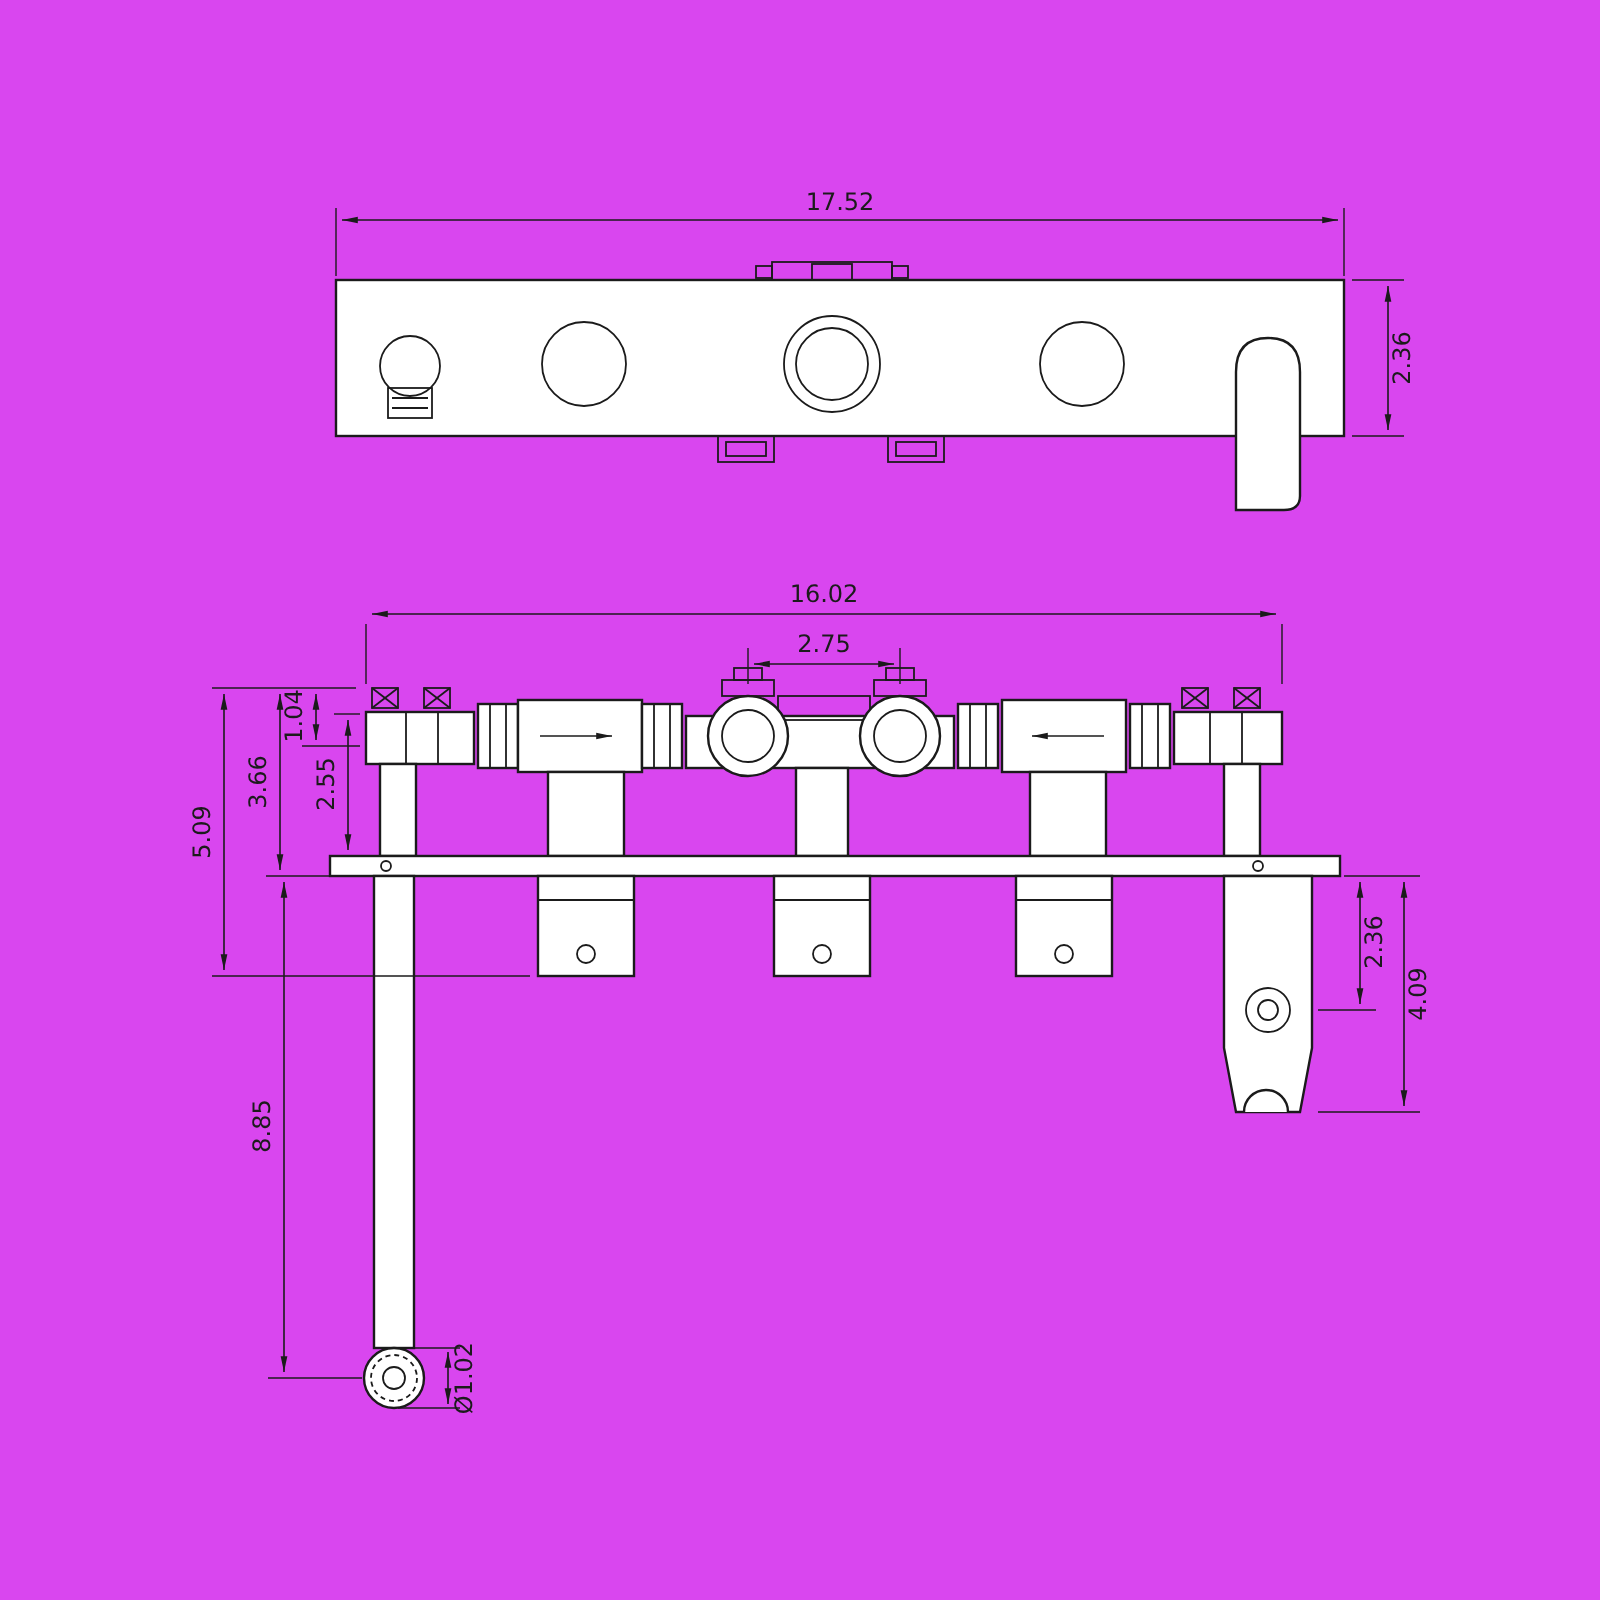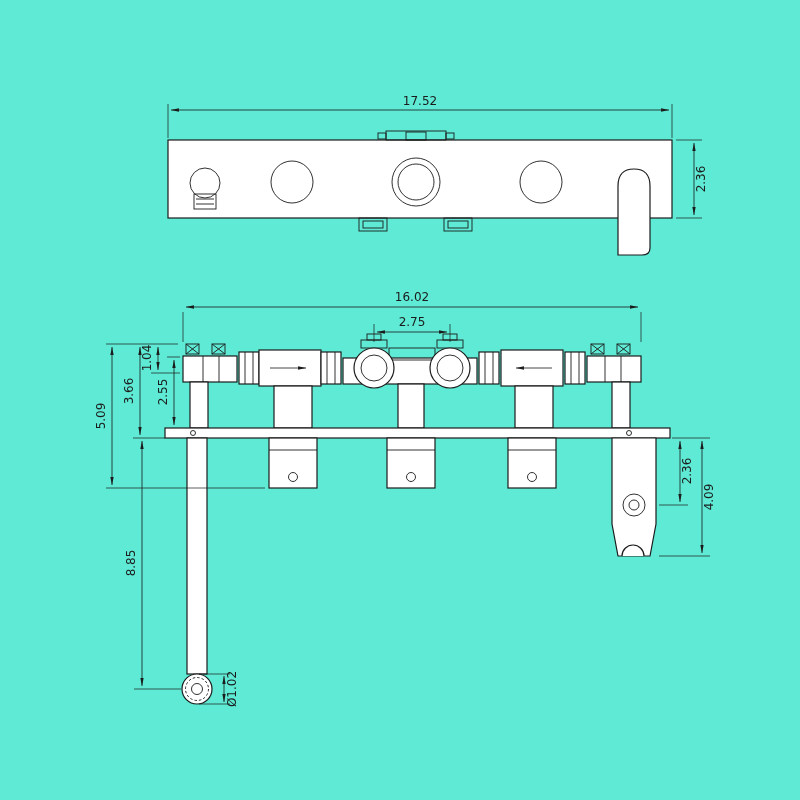--- a/index.html
+++ b/index.html
@@ -1,17 +1,17 @@
 <!DOCTYPE html>
 <html><head>
 <meta charset="utf-8">
 <style>
   html,body{margin:0;padding:0;background:#fff;}
   .canvas{
-    width:800px;height:800px;background:#5eead4;position:relative;
+    width:800px;height:800px;background:#d946ef;position:relative;
     font-family:"DejaVu Sans","Liberation Sans",sans-serif;
   }
   svg{display:block;}
   text{
     font-family:"DejaVu Sans","Liberation Sans",sans-serif;
     font-size:12px;
     fill:#1b1b1b;
   }
   .outline{fill:#ffffff;stroke:#1b1b1b;stroke-width:1.2;}
   .detail{fill:none;stroke:#1b1b1b;stroke-width:0.9;}

